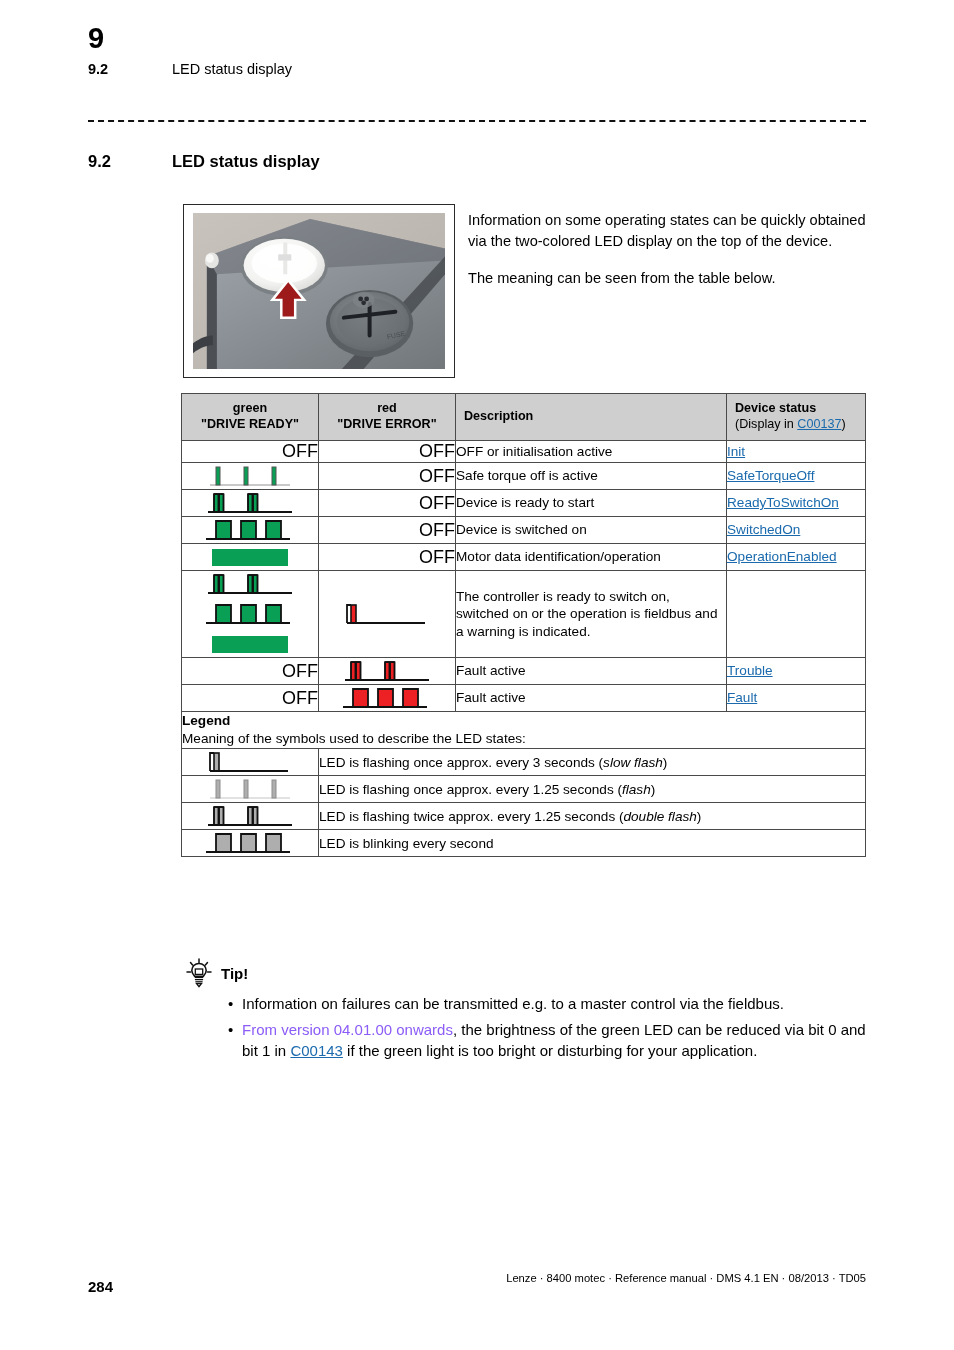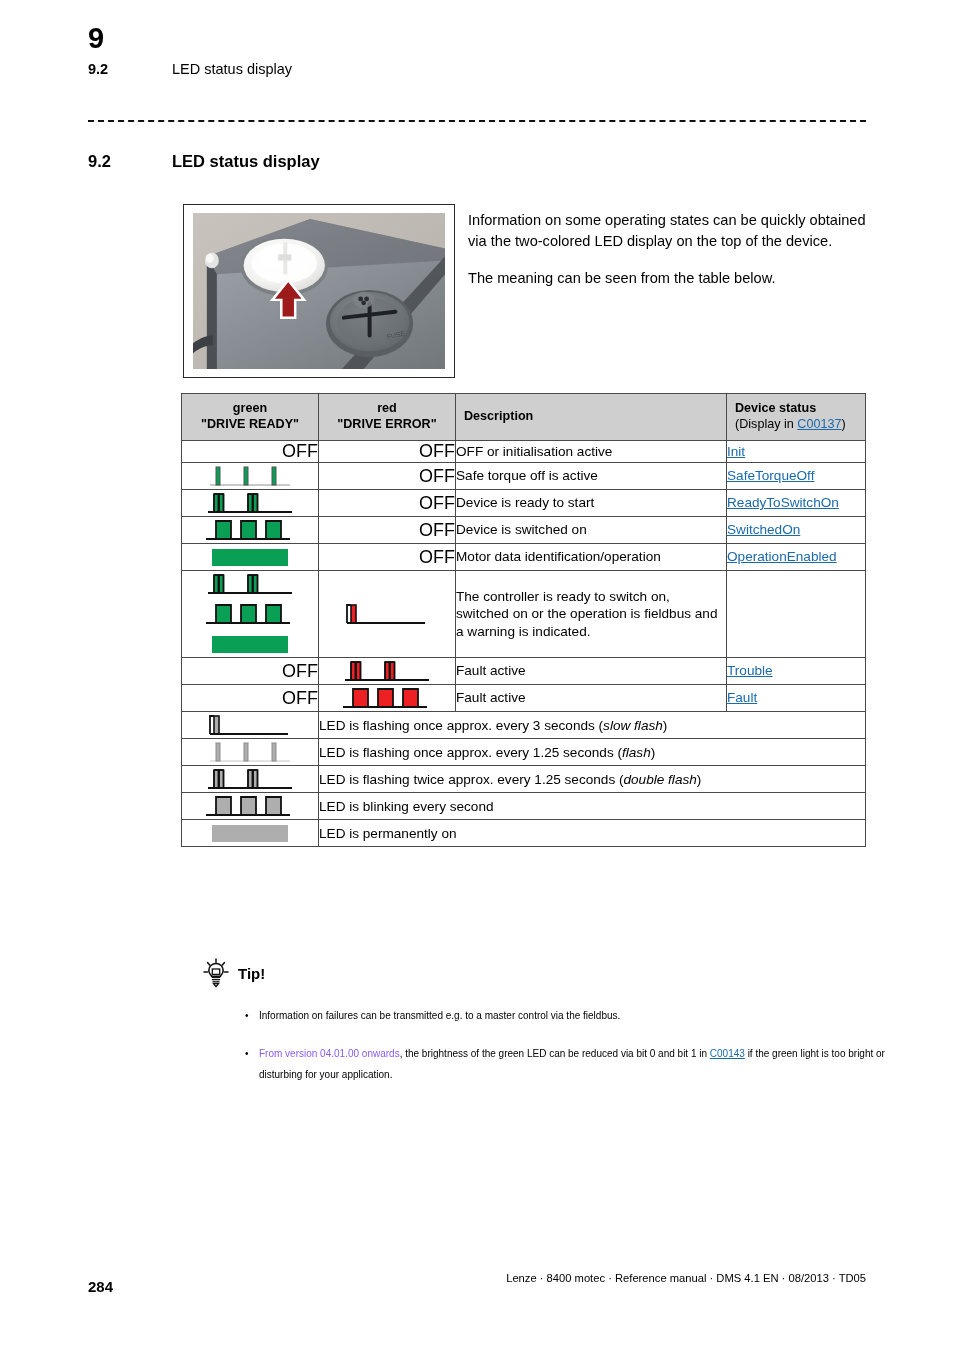--- a/index.html
+++ b/index.html
@@ -59,26 +59,26 @@
   .hd-sub { font-weight:normal; display:block; }
 
   
   .legend-cell { padding:11px 9px 12px; font-size:13.6px; line-height:18px; }
   .legend-cell b { font-size:13.6px; }
   .lg-sym { width:137px; text-align:center; padding:6px 4px; line-height:0; }
   .lg-txt { font-size:13.6px; padding:7px 9px; }
   .lg-txt i { font-style:italic; }
 
   
-  .tip { position:absolute; left:203px; top:958px; width:690px; }
+  .tip { position:absolute; left:186px; top:958px; width:690px; }
   .tip-head { display:flex; align-items:center; gap:9px; }
   .tip-title { font-size:15px; font-weight:bold; }
   .tip-list { margin:5px 0 0 0; padding:0; list-style:none; }
-  .tip-list li { position:relative; padding-left:56px; font-size:10px;
-                 line-height:21px; margin-top:17px; }
+  .tip-list li { position:relative; padding-left:56px; font-size:15px;
+                 line-height:21px; margin-top:5px; }
   .tip-list li::before { content:"\2022"; position:absolute; left:42px; }
   .tip-blue { color:#8b5cf6; }
   .tip-blue-u { color:#1a6aad; text-decoration:underline; }
 
   
   .foot-page { position:absolute; left:88px; top:1278px; font-size:15px; font-weight:bold; }
   .foot-info { position:absolute; right:88px; top:1272px; font-size:11.2px; }
 </style>
 </head>
 <body>
@@ -317,20 +317,23 @@
               <rect x="45" y="4" width="15" height="18" fill="#ed2024"></rect>
               <polyline points="45,22 45,4 60,4 60,22" fill="none" stroke="#111" stroke-width="1.8" stroke-linejoin="miter"></polyline>
               <rect x="70" y="4" width="15" height="18" fill="#ed2024"></rect>
               <polyline points="70,22 70,4 85,4 85,22" fill="none" stroke="#111" stroke-width="1.8" stroke-linejoin="miter"></polyline>
               <line x1="10" y1="22" x2="94" y2="22" stroke="#111" stroke-width="1.8"></line>
             </svg></td>
           <td class="cell-txt">Fault active</td>
           <td class="cell-txt"><a class="lnk" href="#">Fault</a></td>
         </tr>
         <tr>
+          <td class="legend-cell" colspan="4"><b>Legend</b><br><span>Meaning of the symbols used to describe the LED states:</span></td>
+        </tr>
+        <tr>
           <td class="lg-sym"><svg width="108" height="26" viewBox="0 0 108 26">
               <rect x="18" y="4" width="5" height="18" fill="#aeaeae" stroke="#111" stroke-width="1.6"></rect>
               <polyline points="14,22 14,4 18,4" fill="none" stroke="#111" stroke-width="1.8" stroke-linejoin="miter"></polyline>
               <line x1="14" y1="22" x2="92" y2="22" stroke="#111" stroke-width="1.8"></line>
             </svg></td>
           <td class="lg-txt" colspan="3">LED is flashing once approx. every 3 seconds (<i>slow flash</i>)</td>
         </tr>
         <tr>
           <td class="lg-sym"><svg width="108" height="26" viewBox="0 0 108 26">
               <line x1="14" y1="22" x2="94" y2="22" stroke="#e2e2e2" stroke-width="2.2"></line>
@@ -366,26 +369,20 @@
           <td class="lg-sym"><svg width="108" height="26" viewBox="0 0 108 26">
               <rect x="20" y="4" width="15" height="18" fill="#aeaeae"></rect>
               <polyline points="20,22 20,4 35,4 35,22" fill="none" stroke="#111" stroke-width="1.8" stroke-linejoin="miter"></polyline>
               <rect x="45" y="4" width="15" height="18" fill="#aeaeae"></rect>
               <polyline points="45,22 45,4 60,4 60,22" fill="none" stroke="#111" stroke-width="1.8" stroke-linejoin="miter"></polyline>
               <rect x="70" y="4" width="15" height="18" fill="#aeaeae"></rect>
               <polyline points="70,22 70,4 85,4 85,22" fill="none" stroke="#111" stroke-width="1.8" stroke-linejoin="miter"></polyline>
               <line x1="10" y1="22" x2="94" y2="22" stroke="#111" stroke-width="1.8"></line>
             </svg></td>
           <td class="lg-txt" colspan="3">LED is blinking every second</td>
-        </tr>
-        <tr>
-          <td class="lg-sym"><svg width="108" height="26" viewBox="0 0 108 26">
-              <rect x="16" y="5" width="76" height="17" fill="#aeaeae"></rect>
-            </svg></td>
-          <td class="lg-txt" colspan="3">LED is permanently on</td>
         </tr>
       </tbody>
   </table>
 
   <div class="tip">
     <div class="tip-head">
       <svg width="26" height="30" viewBox="0 0 26 30">
         <g stroke="#111" stroke-width="1.5" stroke-linecap="round">
           <line x1="13" y1="1" x2="13" y2="4.5"></line>
           <line x1="4.5" y1="4.5" x2="6.6" y2="7"></line>

